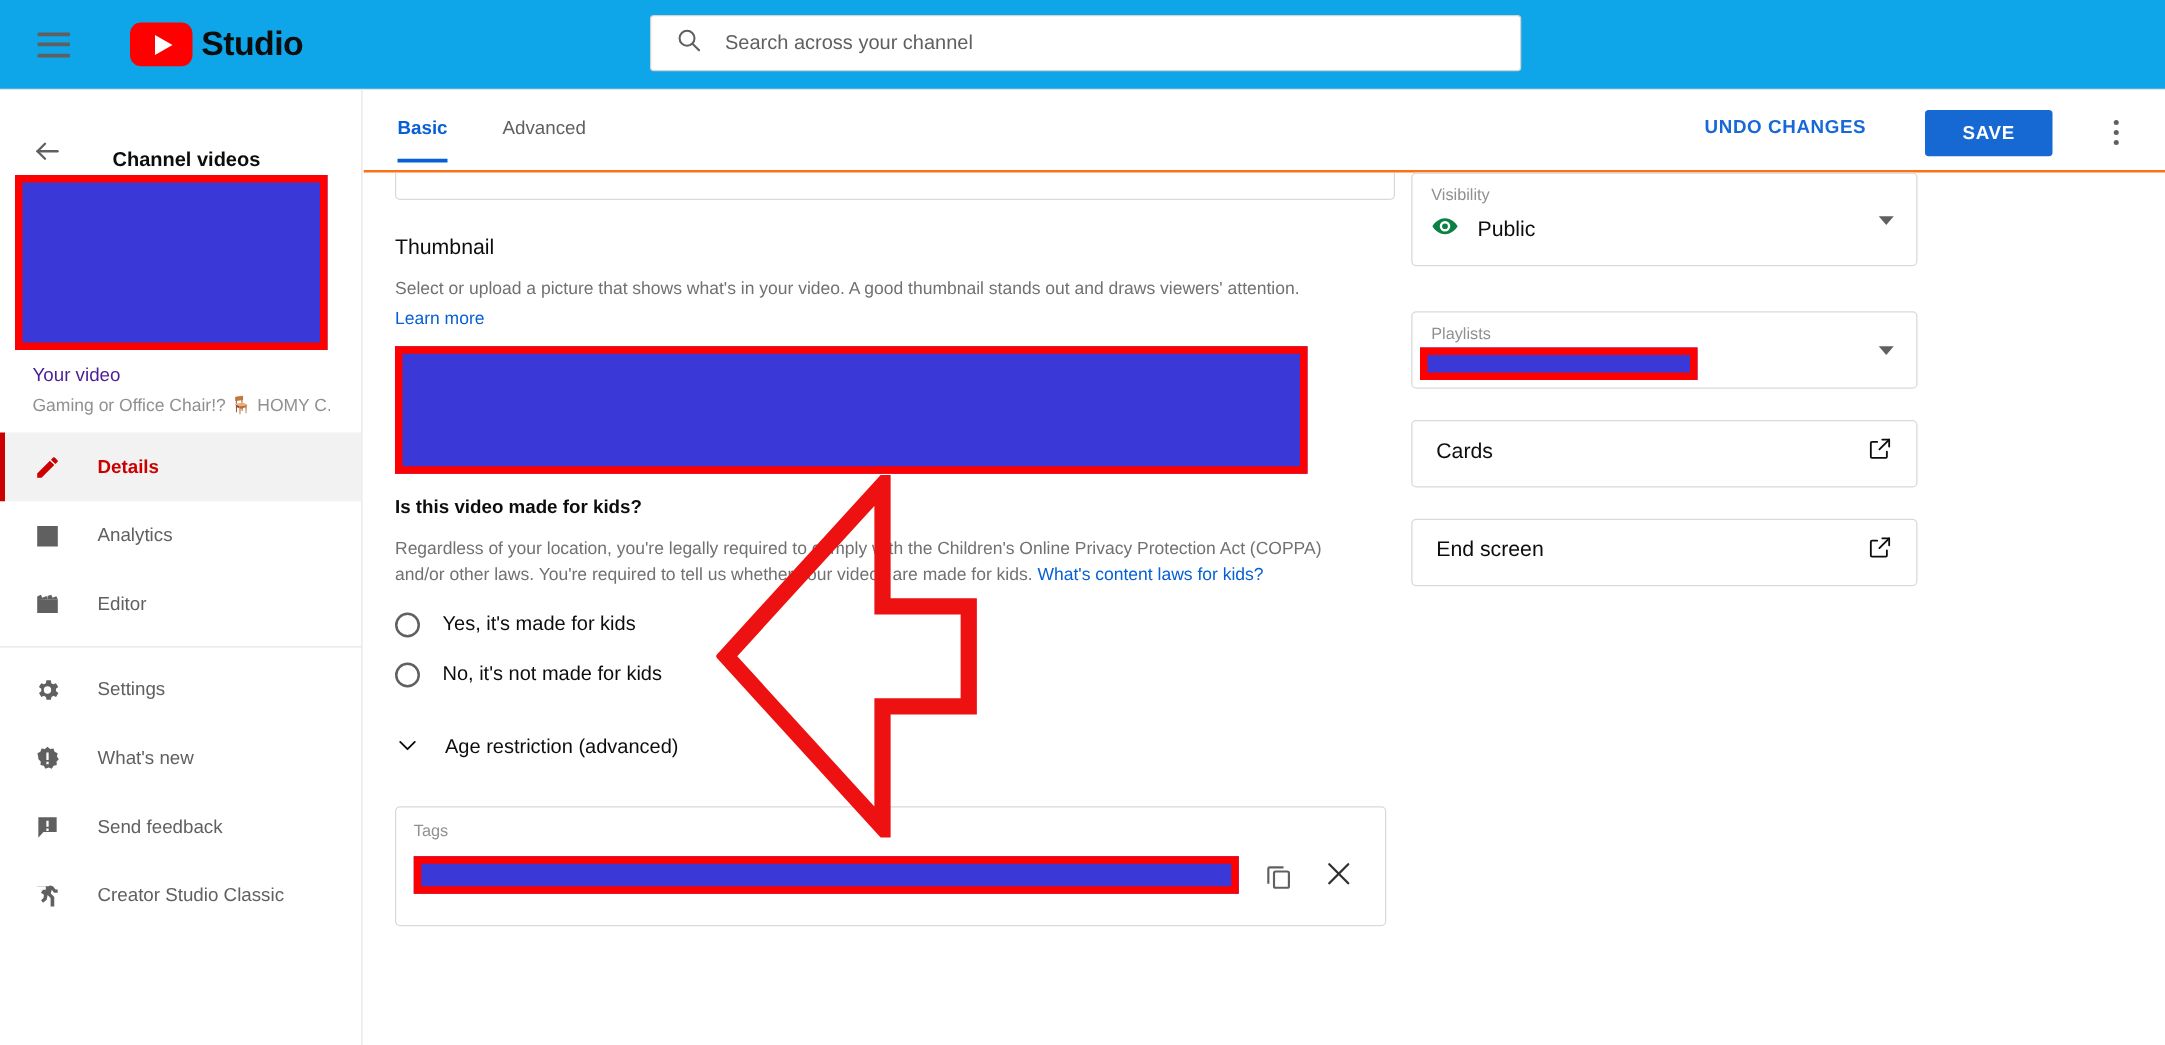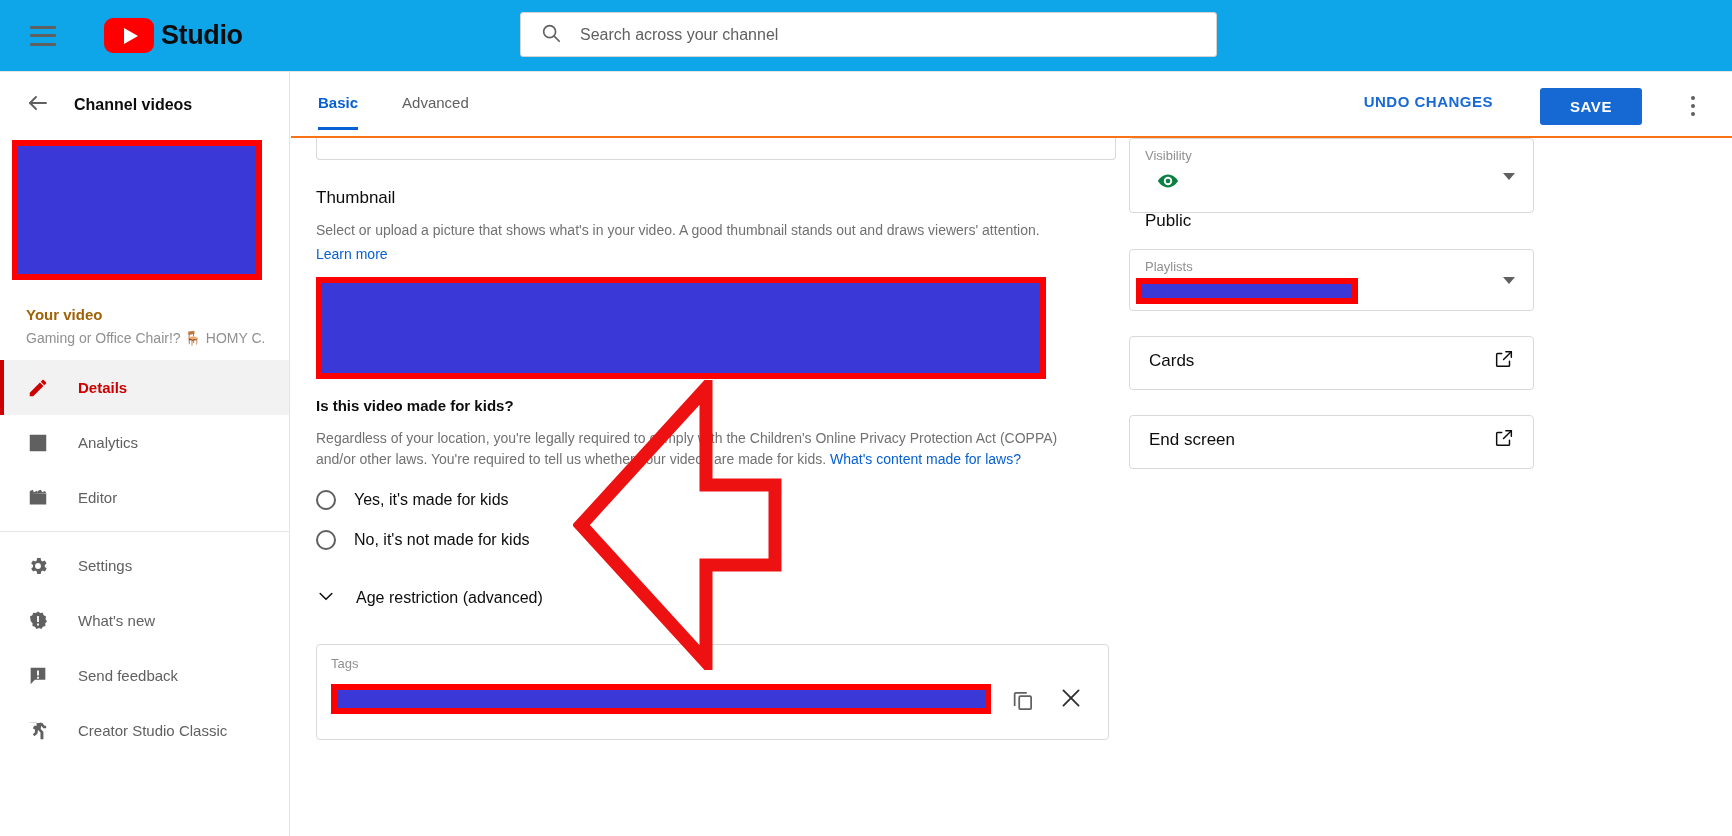--- a/index.html
+++ b/index.html
@@ -33,27 +33,27 @@
     background:#fff;
   }
   .search-ico { margin-left: 19px; margin-right: 18px; }
   .search-ph { font-size: 16px; color: #606060; }
 
   
   .sidebar {
     position:absolute; top: 72px; left:0; width: 290px; height: 764px;
     background:#fff; border-right: 1px solid #e5e5e5;
   }
-  .sb-top { display:flex; align-items:center; height: 66px; padding-left: 26px; gap: 24px; }
+  .sb-top { display:flex; align-items:flex-end; height: 66px; padding-left: 26px; gap: 40px; }
   .sb-top-title { font-size: 16px; font-weight: 700; color:#0d0d0d; }
   .sb-thumb-wrap { position: relative; margin: 2px 18px 0 12px; }
   .redact { background: #3b38d8; }
   .redact-box { border: 6px solid #ff0000; }
   .sb-thumb { width: 250px; height: 140px; }
-  .sb-video-title { font-size: 15px; font-weight:700; color:#a16207; margin: 26px 0 0 26px; }
+  .sb-video-title { font-size: 15px; font-weight:400; color:#4c1d95; margin: 12px 0 0 26px; }
   .sb-video-sub { font-size: 14px; color:#909090; margin: 7px 0 0 26px; white-space:nowrap;
                   overflow:hidden; max-width: 238px; }
   .sb-nav { margin-top: 14px; }
   .sb-item { display:flex; align-items:center; height: 55px; padding-left: 26px;
              gap: 28px; cursor:pointer; position:relative; }
   .sb-item .lbl { font-size: 15px; color:#606060; }
   .sb-item.active { background:#f2f2f2; }
   .sb-item.active::before { content:""; position:absolute; left:0; top:0; bottom:0;
                             width: 4px; background:#cc0000; }
   .sb-item.active .lbl { color:#cc0000; font-weight:700; }
@@ -98,21 +98,21 @@
   .tags-card { margin-top: 34px; width: 793px; height: 96px; border:1px solid #d9d9d9;
                border-radius:4px; position:relative; background:#fff; }
   .tags-lbl { position:absolute; left: 14px; top: 11px; font-size: 13px; color:#909090; }
   .tag-redact { position:absolute; left: 14px; top: 39px; width: 660px; height: 30px; }
   .copy-ico { position:absolute; right: 72px; top: 42px; cursor:pointer; }
   .x-ico { position:absolute; right: 24px; top: 40px; cursor:pointer; }
 
   .r-card { border:1px solid #d9d9d9; border-radius: 4px; background:#fff; position:relative; }
   .vis-card { width: 405px; height: 75px; margin-top: 0; }
   .r-lbl { position:absolute; left: 15px; top: 9px; font-size: 13px; color:#909090; }
-  .vis-val { position:absolute; left: 15px; top: 31px; display:flex; align-items:center; gap: 15px; flex-direction: column; }
+  .vis-val { position:absolute; left: 15px; top: 31px; display:flex; align-items:center; gap: 15px; }
   .vis-text { font-size: 17px; color:#0d0d0d; }
   .caret { position:absolute; right: 18px; top: 34px; width:0;height:0;
            border-left:6px solid transparent;border-right:6px solid transparent;
            border-top:7px solid #606060; cursor:pointer; }
   .pl-card { width: 405px; height: 62px; margin-top: 36px; }
   .pl-redact { position:absolute; left: 6px; top: 28px; width: 222px; height: 26px; }
   .nav-card { width: 405px; height: 54px; margin-top: 25px; display:flex;
               align-items:center; justify-content:space-between; padding: 0 18px 4px 19px;
               cursor:pointer; }
   .nav-card-lbl { font-size: 17px; color:#0d0d0d; }
@@ -261,21 +261,21 @@
 
         <div class="sec-title">Thumbnail</div>
         <div class="sec-desc">Select or upload a picture that shows what's in your video. A good thumbnail stands out and draws viewers' attention.</div>
         <div class="sec-desc" style="margin-top:4px;">
           <a class="link">Learn more</a>
         </div>
         <div class="thumb-redact redact redact-box"></div>
 
         <div class="q-title">Is this video made for kids?</div>
         <div class="coppa">
-          <span>Regardless of your location, you're legally required to comply with the Children's Online Privacy Protection Act (COPPA) and/or other laws. You're required to tell us whether your videos are made for kids. </span><a class="link">What's content made for laws?</a>
+          <span>Regardless of your location, you're legally required to comply with the Children's Online Privacy Protection Act (COPPA) and/or other laws. You're required to tell us whether your videos are made for kids. </span><a class="link">What's content laws for kids?</a>
         </div>
 
         <div class="radio-row">
           <span class="radio"></span>
           <span class="radio-lbl">Yes, it's made for kids</span>
         </div>
         <div class="radio-row">
           <span class="radio"></span>
           <span class="radio-lbl">No, it's not made for kids</span>
         </div>

